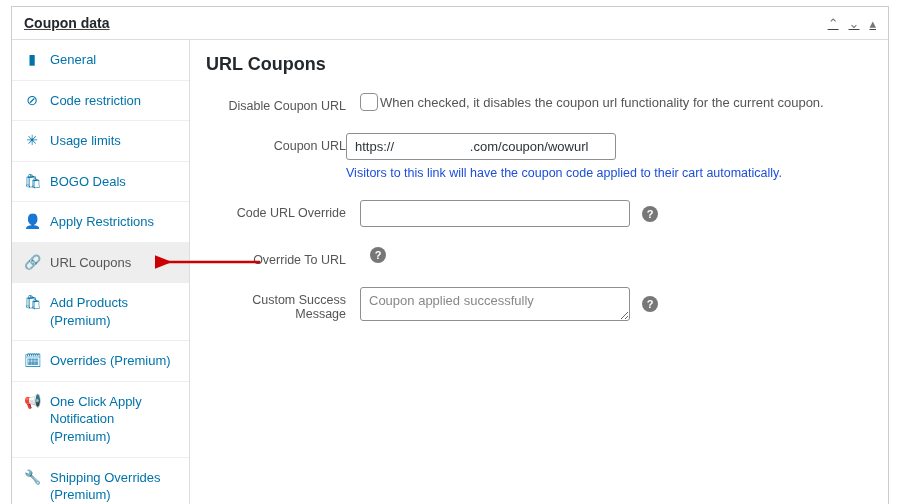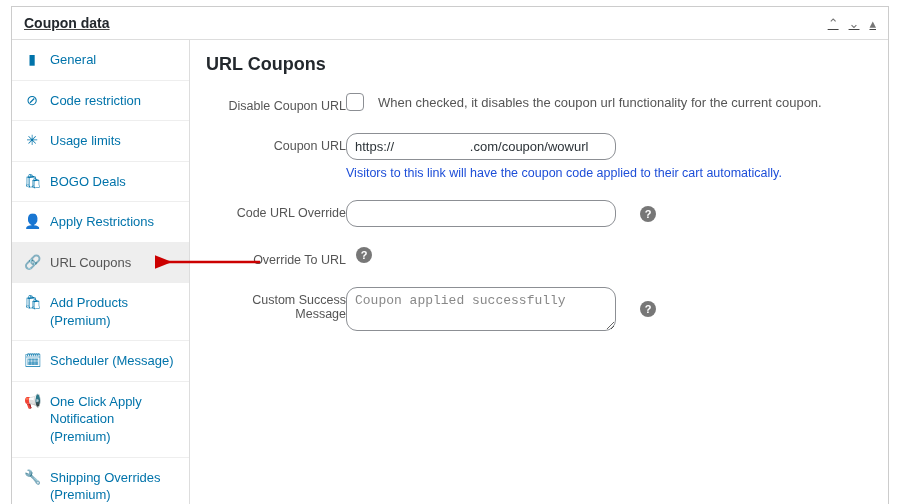--- a/index.html
+++ b/index.html
@@ -94,32 +94,33 @@
     text-align: right;
   }
   .field-body {
     flex: 0 0 auto;
     display: flex;
     flex-direction: column;
   }
   .inline {
     display: flex;
     align-items: center;
-    gap: 14px;
+    gap: 2px;
+    margin-left: 14px;
   }
   input[type="text"], textarea {
     width: 270px;
     border: 1px solid #8c8f94;
-    border-radius: 11px;
+    border-radius: 3px;
     padding: 5px 8px;
     font-size: 13px;
     color: #2c3338;
     font-family: inherit;
   }
-  textarea { height: 44px; resize: both; font-family: Liberation Mono, monospace; }
+  textarea { height: 34px; resize: both; }
   .hint {
     font-size: 12.5px;
     color: #1d4ed8;
     margin-top: 6px;
   }
   .checkbox {
     width: 18px; height: 18px;
     border: 1.5px solid #8c8f94;
     border-radius: 4px;
     background: #fff;
@@ -188,21 +189,21 @@
       <div class="sidebar-item active">
         <span class="icon">🔗</span>
         <span>URL Coupons</span>
       </div>
       <div class="sidebar-item">
         <span class="icon">🛍</span>
         <span>Add Products (Premium)</span>
       </div>
       <div class="sidebar-item">
         <span class="icon">🗓</span>
-        <span>Scheduler (Message)</span>
+        <span>Overrides (Premium)</span>
       </div>
       <div class="sidebar-item">
         <span class="icon">📢</span>
         <span>One Click Apply Notification (Premium)</span>
       </div>
       <div class="sidebar-item">
         <span class="icon">🔧</span>
         <span>Shipping Overrides (Premium)</span>
       </div>
     </div>

